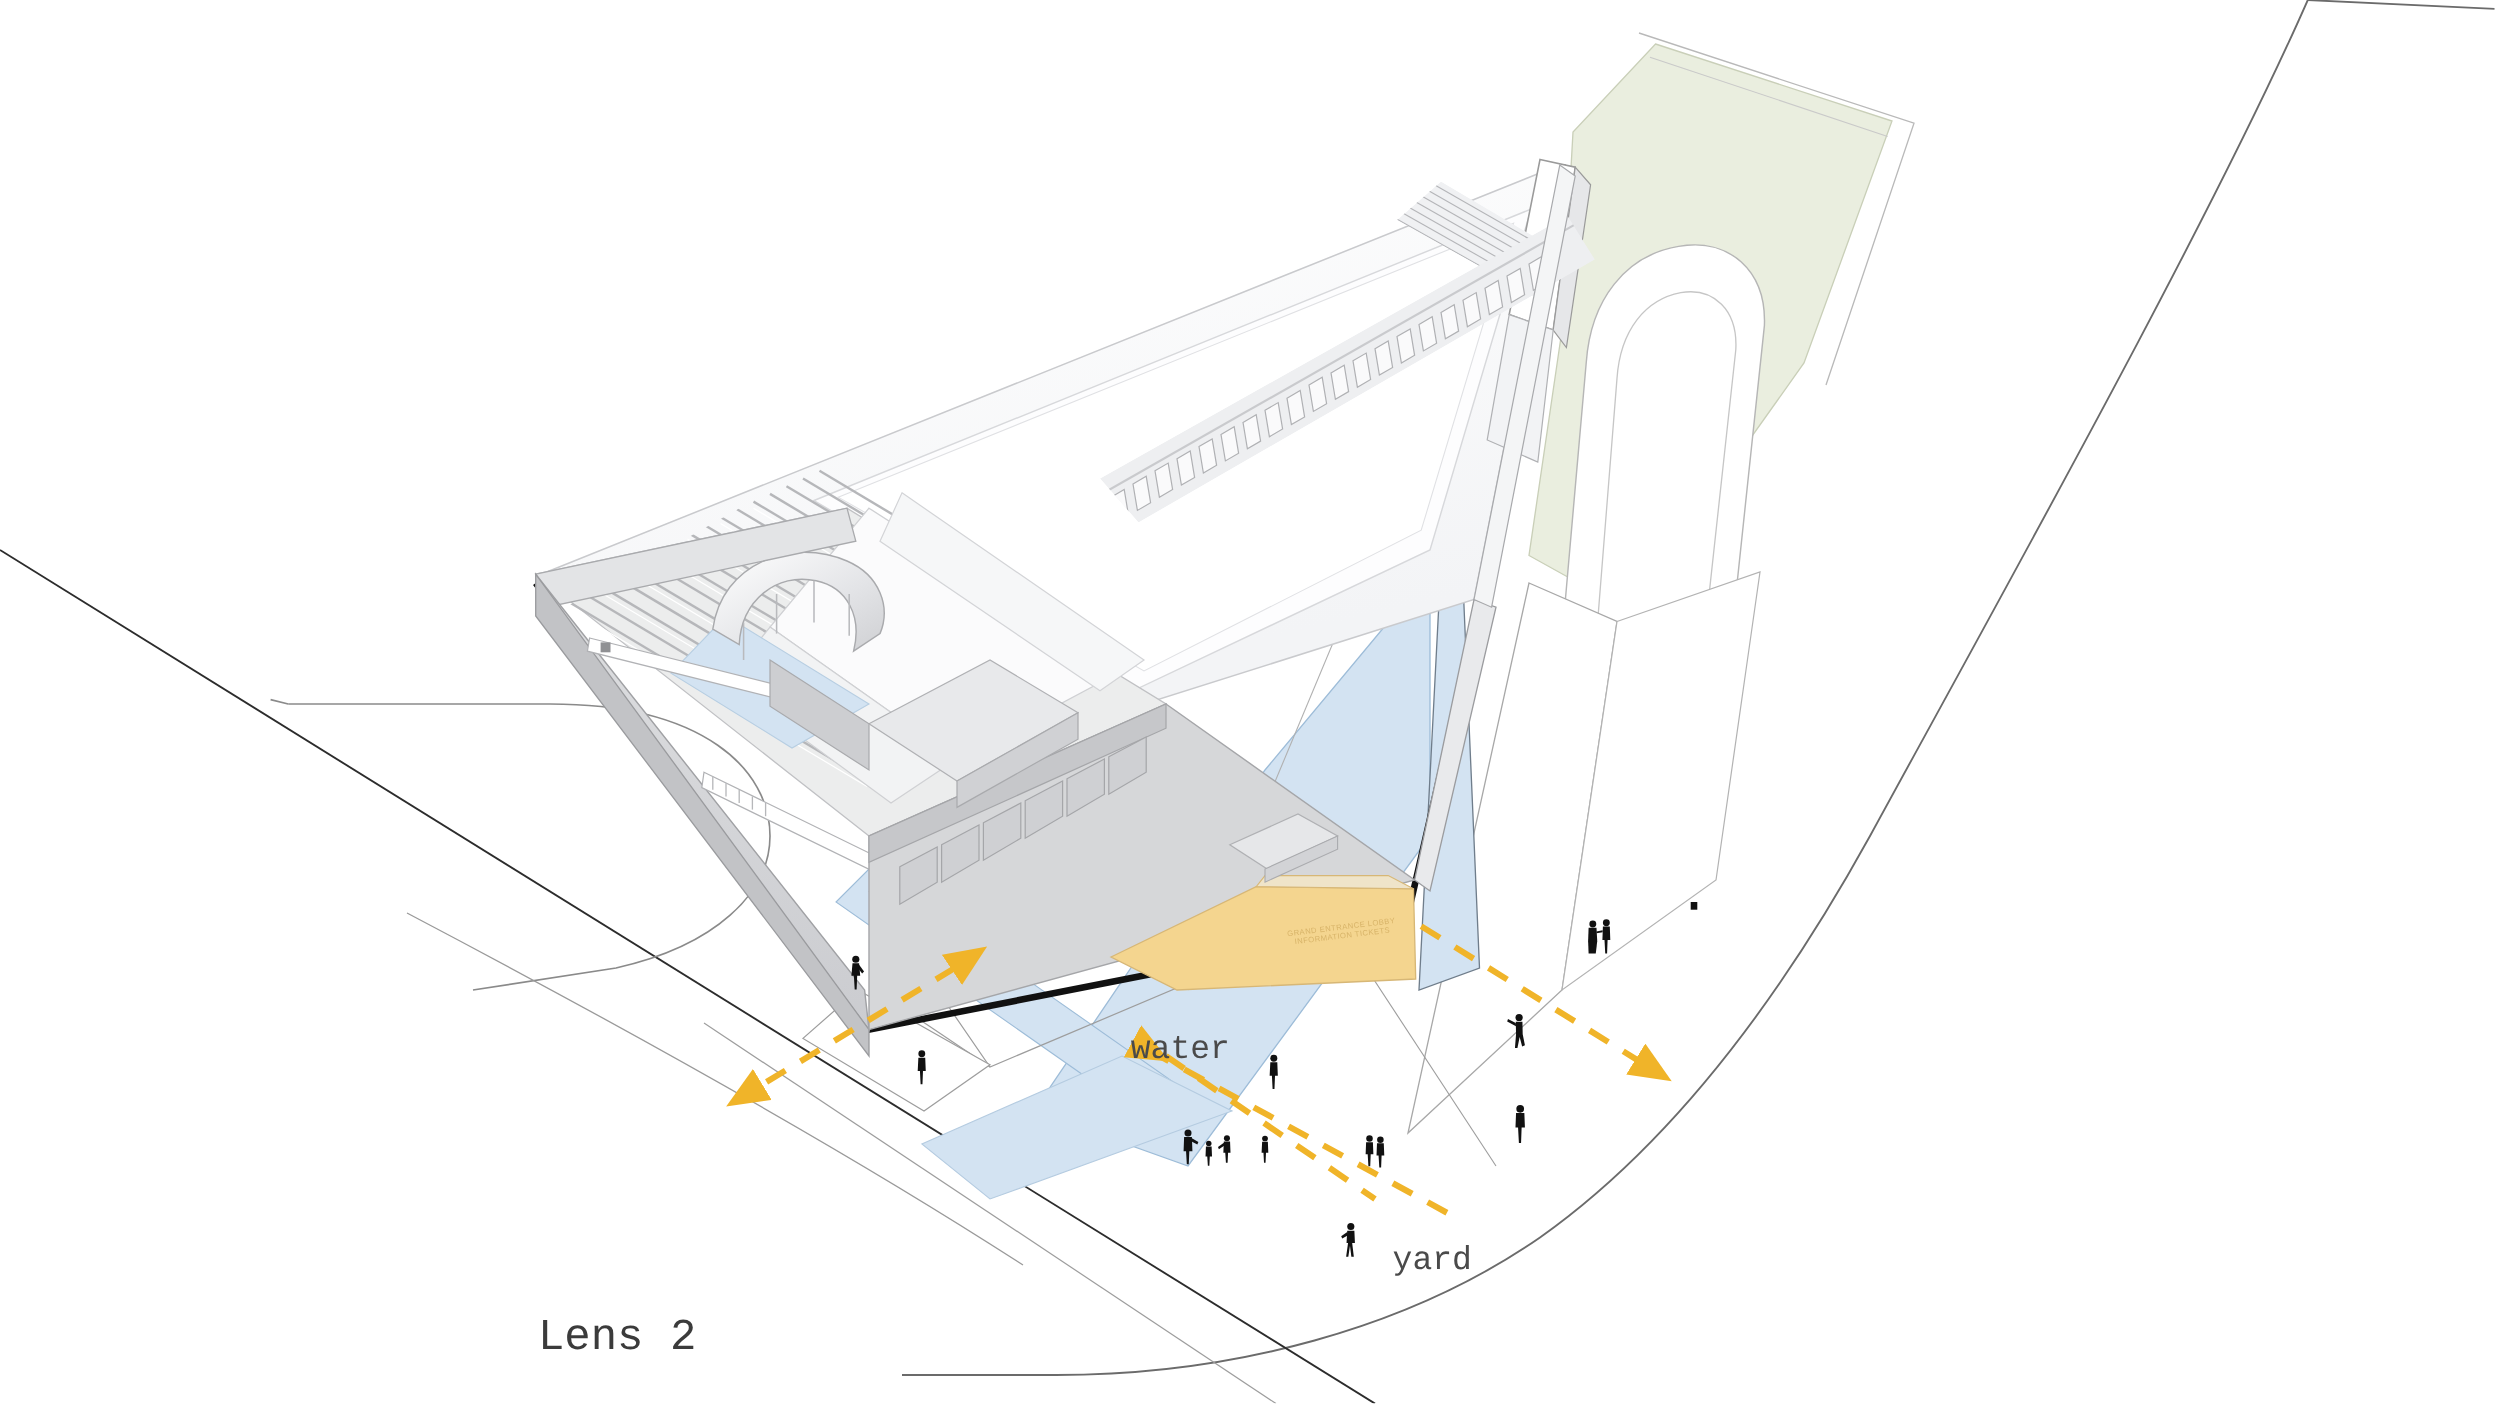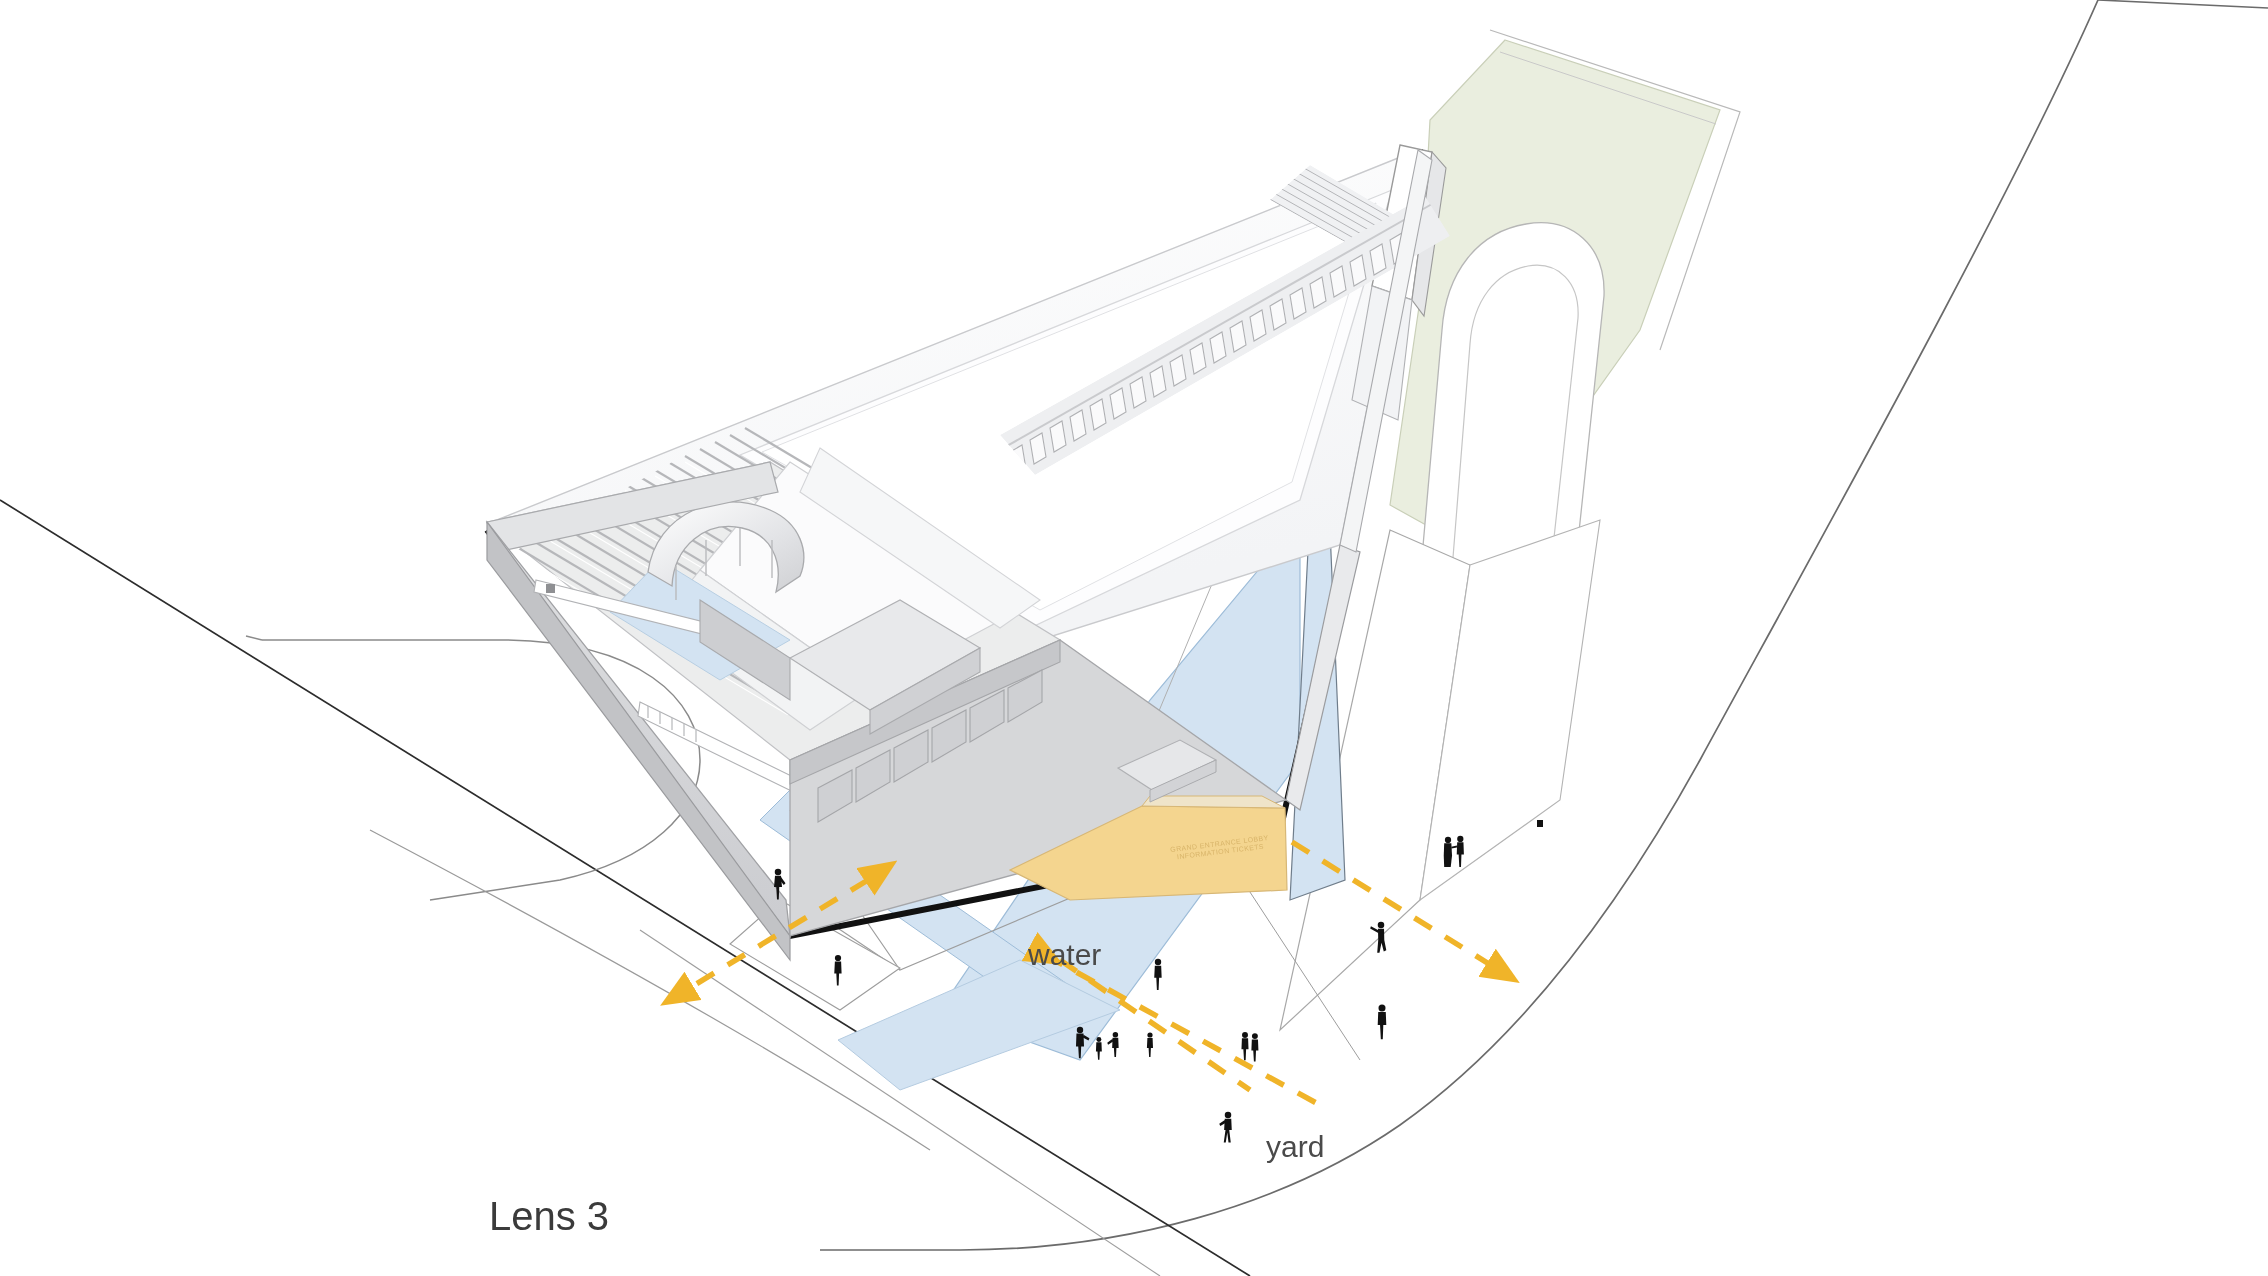--- a/index.html
+++ b/index.html
@@ -1,20 +1,20 @@
 <!DOCTYPE html>
 <html><head>
 <meta charset="utf-8">
 <style>
   html,body{margin:0;padding:0;background:#ffffff;}
   body{width:2268px;height:1276px;overflow:hidden;
        font-family:"Liberation Sans",sans-serif;}
   #stage{position:relative;width:2268px;height:1276px;background:#fff;}
   svg.layer{position:absolute;left:0;top:0;width:2268px;height:1276px;}
-  .lbl{position:absolute;color:#4a4a4a;font-family:Liberation Sans, sans-serif;
+  .lbl{position:absolute;color:#4a4a4a;font-family:Liberation Mono, monospace;
        white-space:nowrap;}
   #lens-title{font-size:40px;color:#3b3b3b;left:489px;top:1194px;}
   #water-label{font-size:30px;left:1028px;top:938px;}
   #yard-label{font-size:30px;left:1266px;top:1110px;margin-top:20px;}
   #yellow-sign{position:absolute;left:1160px;top:840px;width:120px;
        font-size:7px;line-height:8px;color:#d8b469;text-align:center;
        transform:rotate(-7deg);transform-origin:50% 50%;letter-spacing:.4px;}
 </style>
 </head>
 <body>
@@ -322,21 +322,21 @@
         <path d="M-2.6,3 L2.6,3 L3,13 L0.9,13 L0.5,22 L-0.9,22 L-1.4,13 L-3.1,13 Z"></path>
       </g>
 
       <g transform="translate(846,880) scale(0.0001)">
         <circle cx="0" cy="0" r="2.6"></circle>
       </g>
     </g>
 
   </svg>
 
-  <div class="lbl" id="lens-title">Lens 3</div>
+  <div class="lbl" id="lens-title">Lens 2</div>
 
   <div class="lbl" id="water-label">water</div>
 
   <div class="lbl" id="yard-label">yard</div>
 
   <div id="yellow-sign">GRAND ENTRANCE LOBBY INFORMATION TICKETS</div>
 
 </div>
 
 </body></html>

